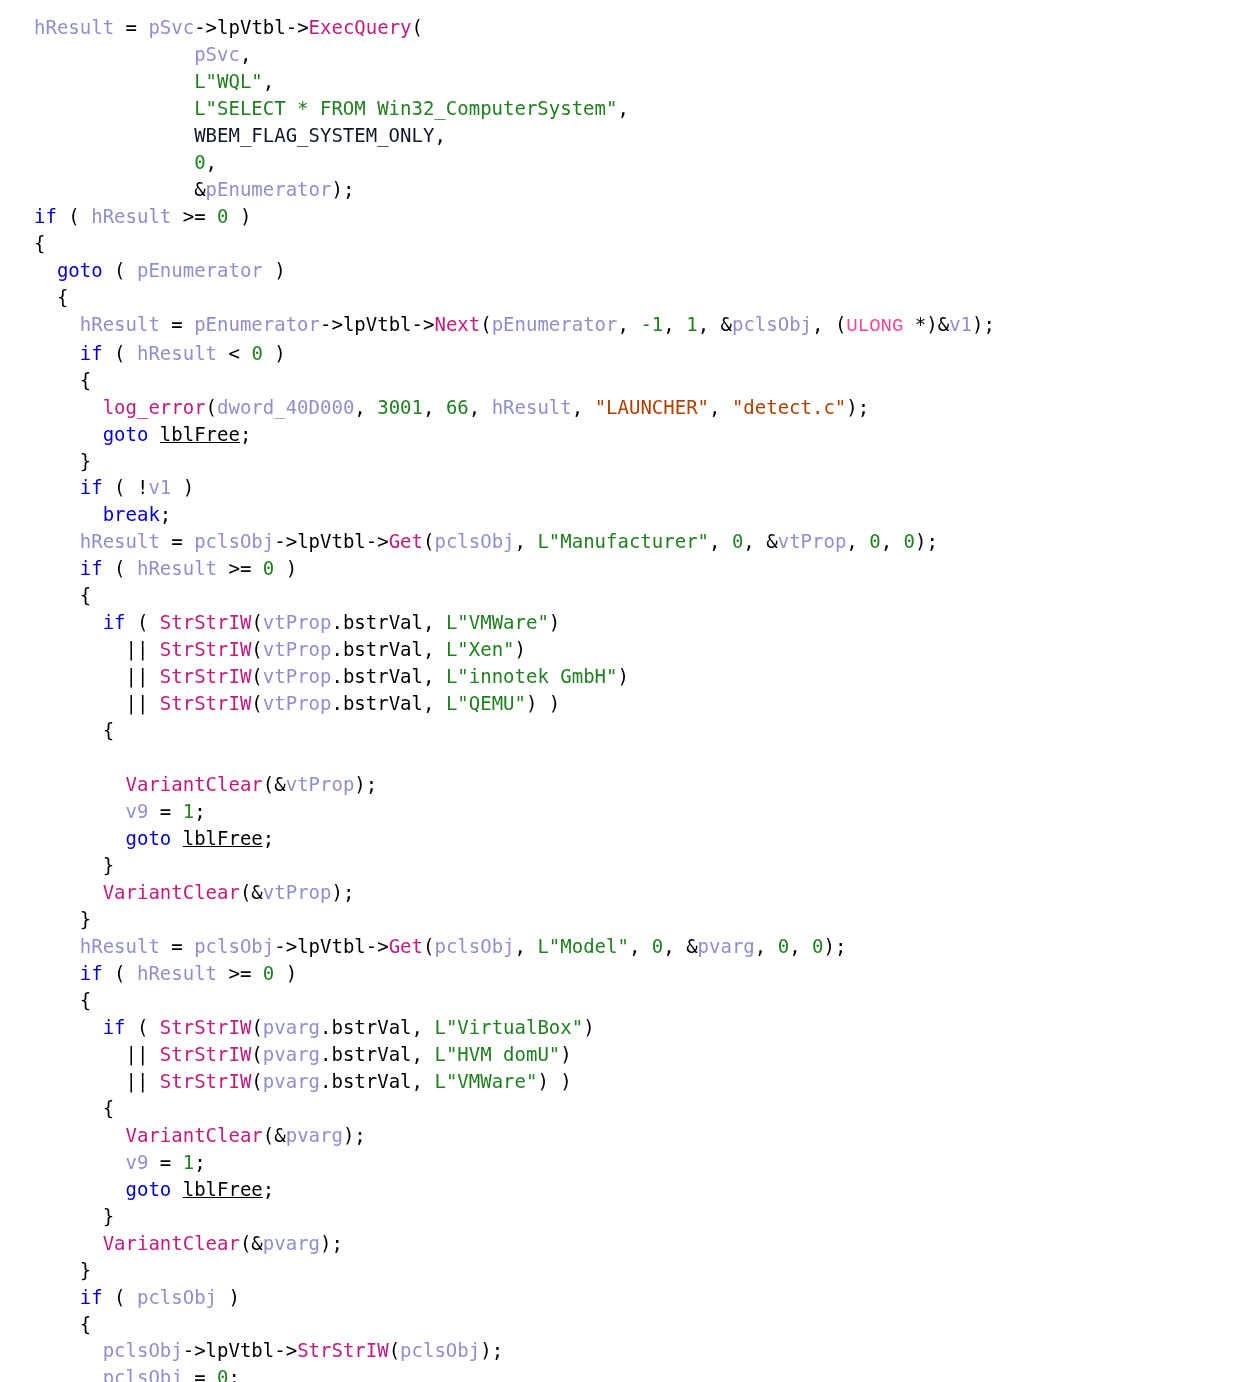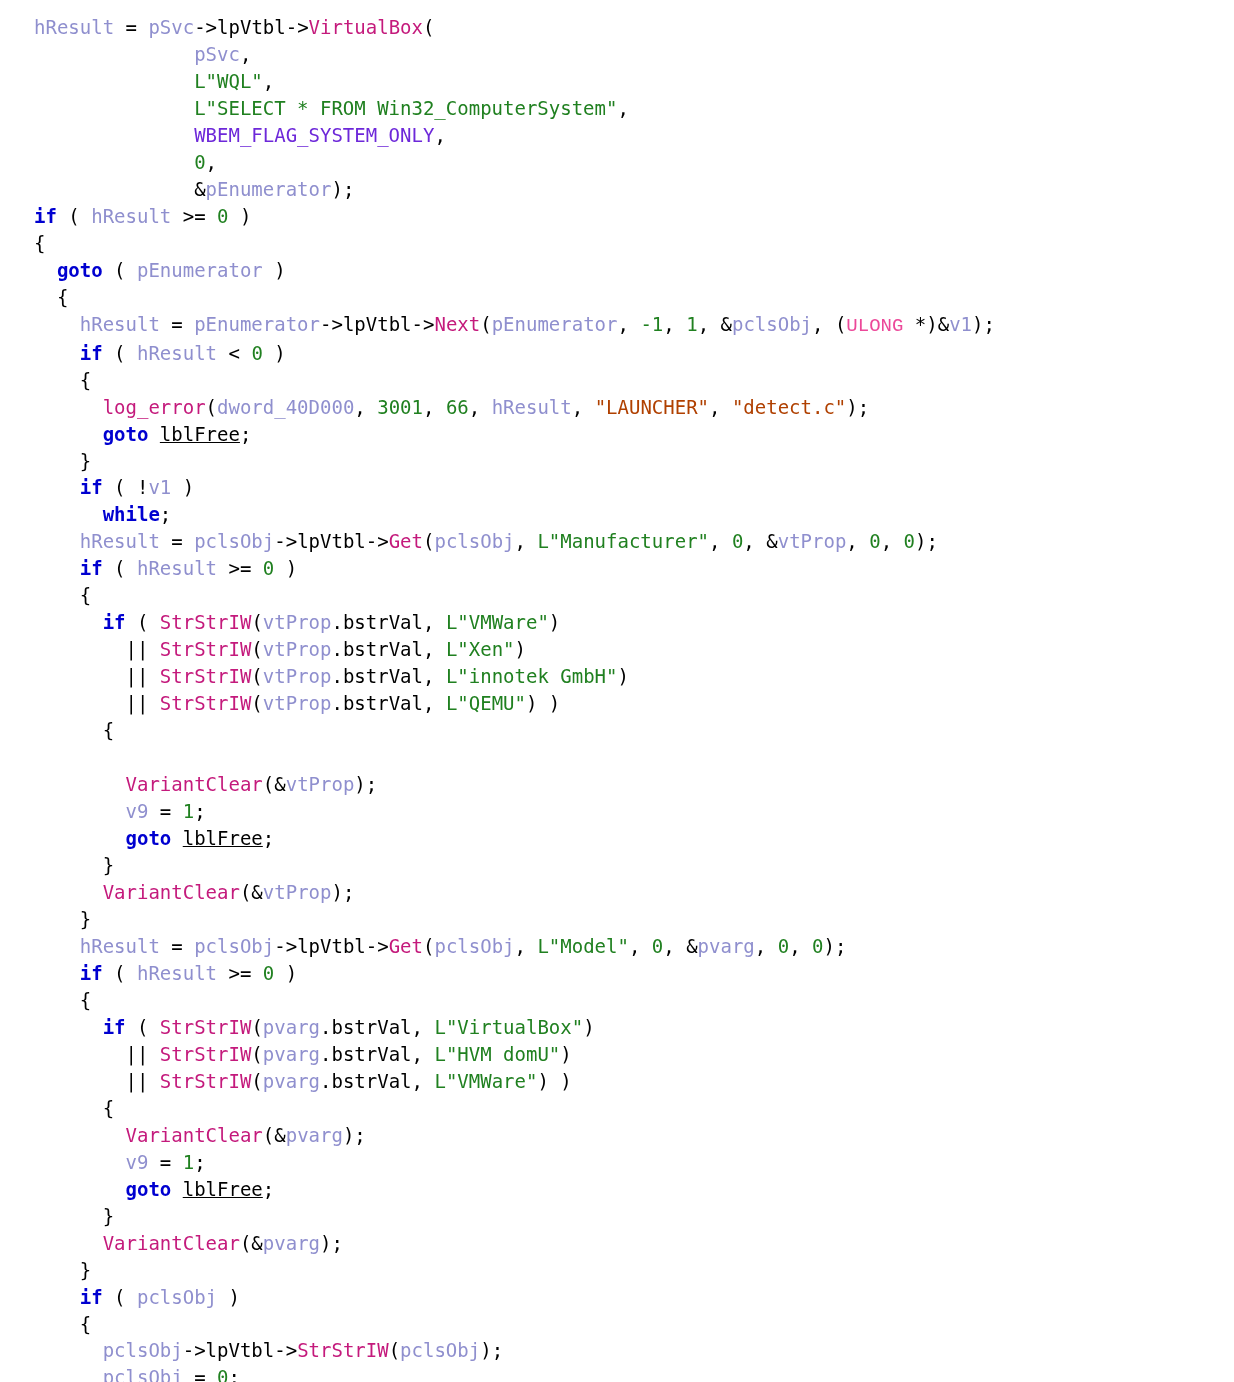--- a/index.html
+++ b/index.html
@@ -13,51 +13,51 @@
     line-height: 1.42;
     white-space: pre;
     margin: 0;
     padding: 14px 0 0 34px;
     color: #000000;
   }
   
   .v   { color: #8f8fce; text-align: center; }  
   .op  { color: #000000; }  
   .fn  { color: #c41a7c; }  
-  .kw  { color: #0000d0; font-weight: bold; }  
+  .kw  { color: #0000d0; font-weight: normal; }  
   .num { color: #208020; }  
   .str { color: #208020; }  
   .sstr{ color: #b04000; }  
-  .mac { color: #6d28d9; }  
+  .mac { color: #0f172a; }  
   .mem { color: #000000; }  
   .lbl { color: #000000; text-decoration: underline; }  
   .ty  { color: #ec4899; font-family: Liberation Mono, monospace; }  
 </style>
 </head>
 <body>
 
-<pre class="code" id="code-block"><span><span class="v">hResult</span><span class="op"> = </span><span class="v">pSvc</span><span class="op">-&gt;</span><span class="mem">lpVtbl</span><span class="op">-&gt;</span><span class="fn">VirtualBox</span><span class="op">(</span></span>
+<pre class="code" id="code-block"><span><span class="v">hResult</span><span class="op"> = </span><span class="v">pSvc</span><span class="op">-&gt;</span><span class="mem">lpVtbl</span><span class="op">-&gt;</span><span class="fn">ExecQuery</span><span class="op">(</span></span>
 <span><span class="op">              </span><span class="v">pSvc</span><span class="op">,</span></span>
 <span><span class="op">              </span><span class="str">L"WQL"</span><span class="op">,</span></span>
 <span><span class="op">              </span><span class="str">L"SELECT * FROM Win32_ComputerSystem"</span><span class="op">,</span></span>
 <span><span class="op">              </span><span class="mac">WBEM_FLAG_SYSTEM_ONLY</span><span class="op">,</span></span>
 <span><span class="op">              </span><span class="num">0</span><span class="op">,</span></span>
 <span><span class="op">              &amp;</span><span class="v">pEnumerator</span><span class="op">);</span></span>
 <span><span class="kw">if</span><span class="op"> ( </span><span class="v">hResult</span><span class="op"> &gt;= </span><span class="num">0</span><span class="op"> )</span></span>
 <span><span class="op">{</span></span>
 <span><span class="op">  </span><span class="kw">goto</span><span class="op"> ( </span><span class="v">pEnumerator</span><span class="op"> )</span></span>
 <span><span class="op">  {</span></span>
 <span><span class="op">    </span><span class="v">hResult</span><span class="op"> = </span><span class="v">pEnumerator</span><span class="op">-&gt;</span><span class="mem">lpVtbl</span><span class="op">-&gt;</span><span class="fn">Next</span><span class="op">(</span><span class="v">pEnumerator</span><span class="op">, </span><span class="num">-1</span><span class="op">, </span><span class="num">1</span><span class="op">, &amp;</span><span class="v">pclsObj</span><span class="op">, (</span><span class="ty">ULONG</span><span class="op"> *)&amp;</span><span class="v">v1</span><span class="op">);</span></span>
 <span><span class="op">    </span><span class="kw">if</span><span class="op"> ( </span><span class="v">hResult</span><span class="op"> &lt; </span><span class="num">0</span><span class="op"> )</span></span>
 <span><span class="op">    {</span></span>
 <span><span class="op">      </span><span class="fn">log_error</span><span class="op">(</span><span class="v">dword_40D000</span><span class="op">, </span><span class="num">3001</span><span class="op">, </span><span class="num">66</span><span class="op">, </span><span class="v">hResult</span><span class="op">, </span><span class="sstr">"LAUNCHER"</span><span class="op">, </span><span class="sstr">"detect.c"</span><span class="op">);</span></span>
 <span><span class="op">      </span><span class="kw">goto</span><span class="op"> </span><span class="lbl">lblFree</span><span class="op">;</span></span>
 <span><span class="op">    }</span></span>
 <span><span class="op">    </span><span class="kw">if</span><span class="op"> ( !</span><span class="v">v1</span><span class="op"> )</span></span>
-<span><span class="op">      </span><span class="kw">while</span><span class="op">;</span></span>
+<span><span class="op">      </span><span class="kw">break</span><span class="op">;</span></span>
 <span><span class="op">    </span><span class="v">hResult</span><span class="op"> = </span><span class="v">pclsObj</span><span class="op">-&gt;</span><span class="mem">lpVtbl</span><span class="op">-&gt;</span><span class="fn">Get</span><span class="op">(</span><span class="v">pclsObj</span><span class="op">, </span><span class="str">L"Manufacturer"</span><span class="op">, </span><span class="num">0</span><span class="op">, &amp;</span><span class="v">vtProp</span><span class="op">, </span><span class="num">0</span><span class="op">, </span><span class="num">0</span><span class="op">);</span></span>
 <span><span class="op">    </span><span class="kw">if</span><span class="op"> ( </span><span class="v">hResult</span><span class="op"> &gt;= </span><span class="num">0</span><span class="op"> )</span></span>
 <span><span class="op">    {</span></span>
 <span><span class="op">      </span><span class="kw">if</span><span class="op"> ( </span><span class="fn">StrStrIW</span><span class="op">(</span><span class="v">vtProp</span><span class="op">.</span><span class="mem">bstrVal</span><span class="op">, </span><span class="str">L"VMWare"</span><span class="op">)</span></span>
 <span><span class="op">        || </span><span class="fn">StrStrIW</span><span class="op">(</span><span class="v">vtProp</span><span class="op">.</span><span class="mem">bstrVal</span><span class="op">, </span><span class="str">L"Xen"</span><span class="op">)</span></span>
 <span><span class="op">        || </span><span class="fn">StrStrIW</span><span class="op">(</span><span class="v">vtProp</span><span class="op">.</span><span class="mem">bstrVal</span><span class="op">, </span><span class="str">L"innotek GmbH"</span><span class="op">)</span></span>
 <span><span class="op">        || </span><span class="fn">StrStrIW</span><span class="op">(</span><span class="v">vtProp</span><span class="op">.</span><span class="mem">bstrVal</span><span class="op">, </span><span class="str">L"QEMU"</span><span class="op">) )</span></span>
 <span><span class="op">      {</span></span>
 <span><span class="op"></span></span>
 <span><span class="op">        </span><span class="fn">VariantClear</span><span class="op">(&amp;</span><span class="v">vtProp</span><span class="op">);</span></span>

